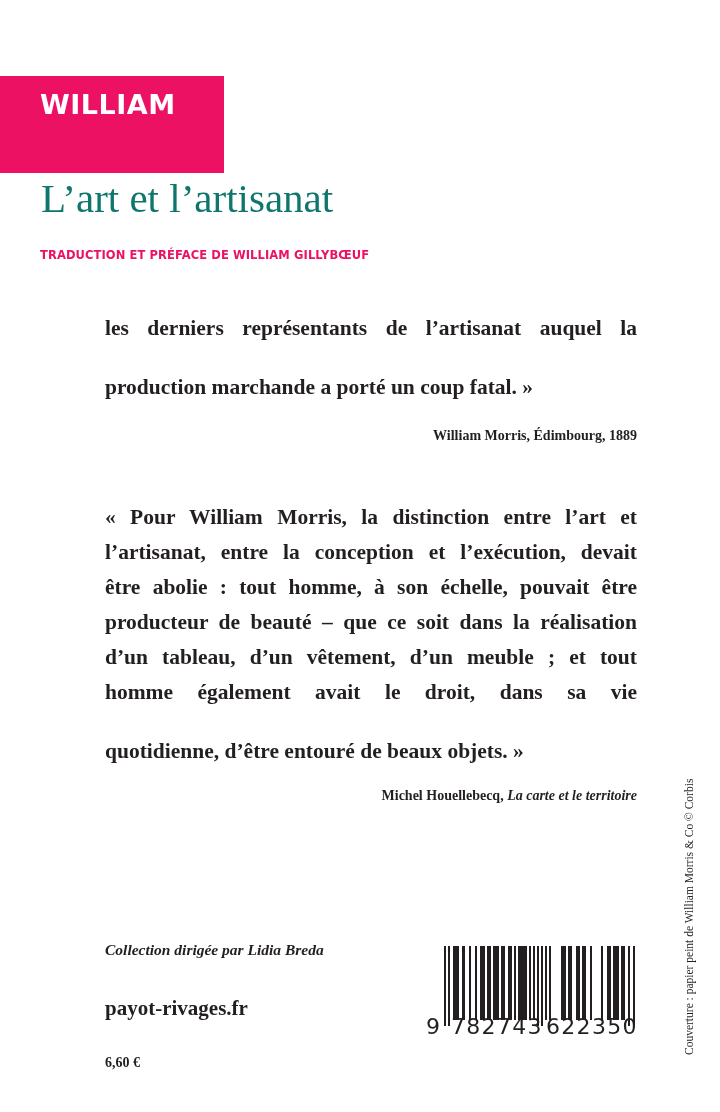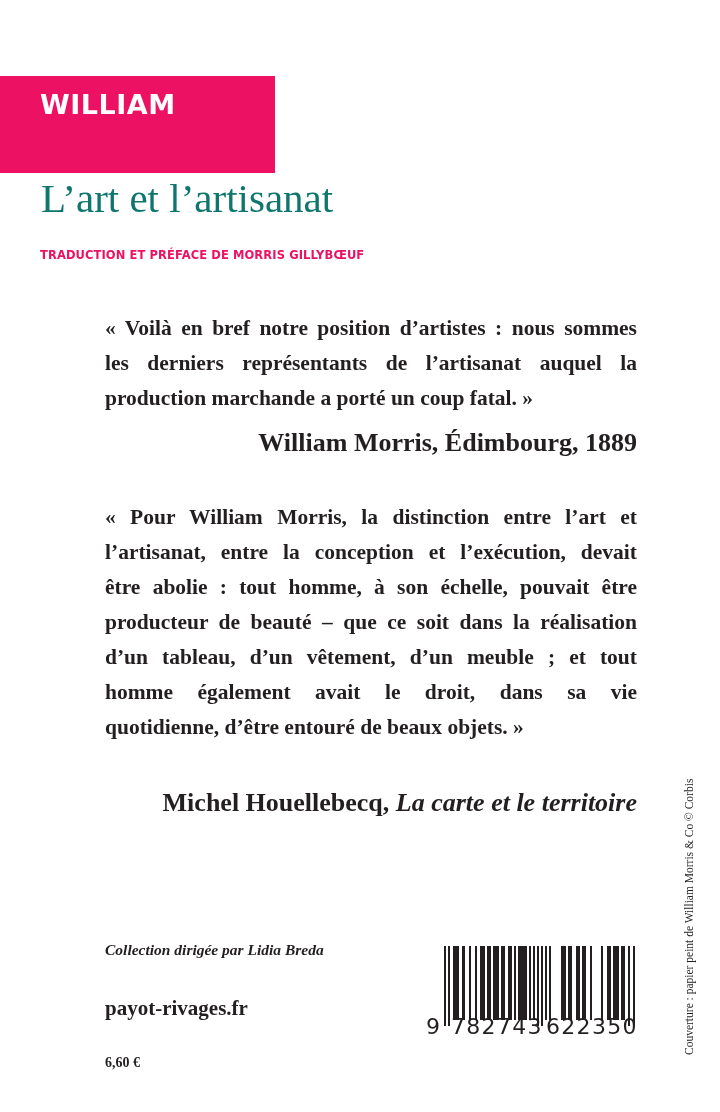--- a/index.html
+++ b/index.html
@@ -1,20 +1,20 @@
 <!DOCTYPE html>
 <html><head>
   <meta charset="utf-8">
   <style>
     * { margin: 0; padding: 0; box-sizing: border-box; }
     html, body { width: 720px; height: 1112px; background: #ffffff; overflow: hidden; }
     body { position: relative; font-family: "Liberation Serif", serif; color: #231f20; }
 
     .author-banner {
-      position: absolute; left: 0; top: 76px; width: 275px; height: 97px;
+      position: absolute; left: 0; top: 76px; width: 224px; height: 97px;
       background: #ec1163;
     }
     .author-line {
       position: absolute; left: 40px; color: #ffffff;
       font-family: "DejaVu Sans", sans-serif; font-weight: bold;
       font-size: 27px; letter-spacing: 0.5px; line-height: 30px;
     }
     .author-line.l1 { top: 14px; }
     .author-line.l2 { top: 56px; }
 
@@ -28,28 +28,28 @@
       font-family: "DejaVu Sans", sans-serif; font-weight: bold;
       font-size: 11.5px; color: #ec1163; letter-spacing: 0.1px; white-space: nowrap;
     }
 
     .quote {
       position: absolute; left: 105px; width: 532px;
       font-family: "Liberation Serif", serif; font-weight: bold;
       font-size: 21.5px; line-height: 35px; color: #231f20;
     }
     .quote .ln { display: block; text-align: justify; text-align-last: justify; white-space: nowrap; }
-    .quote .ln.last { text-align-last: left; }
+    .quote .ln.last { text-align-last: left; margin-top: 24px; }
     .quote1 { top: 311px; }
     .quote2 { top: 500px; }
 
     .attribution {
       position: absolute; right: 83px;
       font-family: "Liberation Serif", serif; font-weight: bold;
-      font-size: 26px; color: #231f20; white-space: nowrap; text-align: left;
+      font-size: 14px; color: #231f20; white-space: nowrap; text-align: left;
     }
     .attr1 { top: 428px; }
     .attr2 { top: 788px; }
     .attribution i { font-style: italic; }
 
     .collection {
       position: absolute; left: 105px; top: 941px;
       font-style: italic; font-weight: bold; font-size: 15.5px; color: #231f20;
     }
     .website {
@@ -76,24 +76,23 @@
     }
   </style>
 </head>
 <body>
 
 <div class="author-banner">
   <div class="author-line l1">WILLIAM</div>
 </div>
 
 <div class="book-title">L’art et l’artisanat</div>
-<div class="translator">TRADUCTION ET PRÉFACE DE MORRIS GILLYBŒUF</div>
+<div class="translator">TRADUCTION ET PRÉFACE DE WILLIAM GILLYBŒUF</div>
 
 <div class="quote quote1">
-  <span class="ln">« Voilà en bref notre position d’artistes : nous sommes</span>
   <span class="ln">les derniers représentants de l’artisanat auquel la</span>
   <span class="ln last">production marchande a porté un coup fatal. »</span>
 </div>
 <div class="attribution attr1">William Morris, Édimbourg, 1889</div>
 
 <div class="quote quote2">
   <span class="ln">« Pour William Morris, la distinction entre l’art et</span>
   <span class="ln">l’artisanat, entre la conception et l’exécution, devait</span>
   <span class="ln">être abolie : tout homme, à son échelle, pouvait être</span>
   <span class="ln">producteur de beauté – que ce soit dans la réalisation</span>

